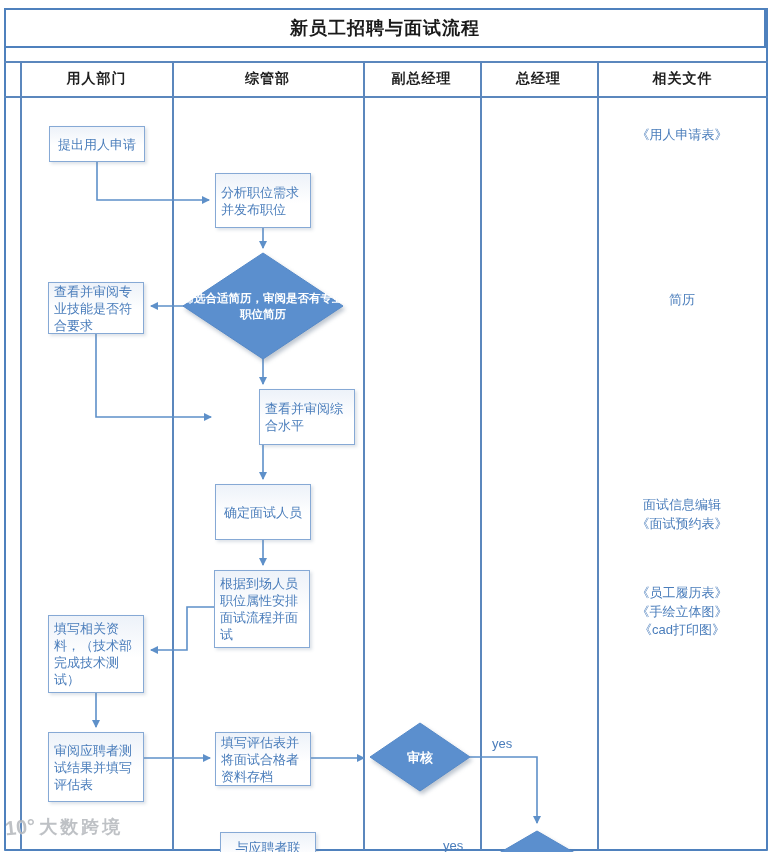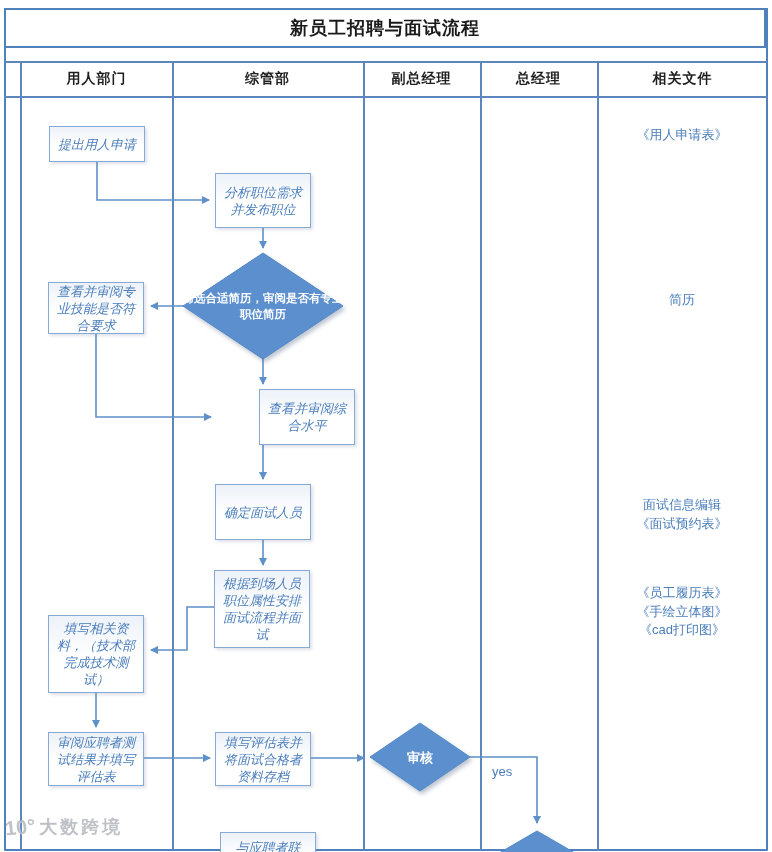--- a/index.html
+++ b/index.html
@@ -18,32 +18,32 @@
     font-size:18px;font-weight:700;color:#1a1a1a;letter-spacing:1px;z-index:2;
   }
   .lane-header{
     position:absolute;top:61px;height:36px;display:flex;align-items:center;justify-content:center;
     font-size:14px;font-weight:700;color:#1f1f1f;letter-spacing:1px;z-index:2;
   }
   .pbox{
     position:absolute;box-sizing:border-box;border:1.3px solid #86a9d5;
     background:linear-gradient(180deg,#edf2f9 0%,#ffffff 55%);
     box-shadow:2px 2px 3px rgba(120,140,165,.25);
-    display:flex;align-items:center;justify-content:center;text-align:center;
-    font-size:13px;line-height:17px;color:#4a7dbb;padding:14px 5px;z-index:4;font-style:italic;
+    display:flex;align-items:center;justify-content:center;
+    font-size:13px;line-height:17px;color:#4a7dbb;padding:14px 5px;z-index:4;
   }
   svg.overlay{position:absolute;left:0;top:0;z-index:3;}
   svg .edge{stroke:#5e90c9;stroke-width:1.6;fill:none;}
   svg .diamond{fill:#5b8fce;stroke:#5589c8;stroke-width:1;
     filter:drop-shadow(2px 3px 2px rgba(90,110,135,.4));}
   .diamond-label{
     position:absolute;text-align:center;color:#ffffff;font-weight:700;z-index:5;
     pointer-events:none;
   }
-  .edge-label{position:absolute;font-size:13px;color:#4a7dbb;z-index:5;margin-top:28px;}
+  .edge-label{position:absolute;font-size:13px;color:#4a7dbb;z-index:5;}
   .doc{
     position:absolute;width:172px;text-align:center;font-size:13px;line-height:18.5px;
     color:#4a7dbb;white-space:pre-line;z-index:4;
   }
   .watermark{
     position:absolute;left:5px;top:815px;z-index:6;display:flex;align-items:center;gap:4px;
     color:rgba(125,132,140,.5);font-weight:800;letter-spacing:3px;font-size:18px;
     text-shadow:0.5px 0.5px 0 rgba(255,255,255,.8);
   }
   .watermark .logo{font-size:20px;letter-spacing:0;transform:rotate(-6deg);}
@@ -109,21 +109,21 @@
   </div>
   <div class="pbox" style="left:215px;top:484px;width:96px;height:56px;">
     <span>确定面试人员</span>
   </div>
   <div class="pbox" style="left:214px;top:570px;width:96px;height:78px;">
     <span>根据到场人员职位属性安排面试流程并面试</span>
   </div>
   <div class="pbox" style="left:48px;top:615px;width:96px;height:78px;">
     <span>填写相关资料，（技术部完成技术测试）</span>
   </div>
-  <div class="pbox" style="left:48px;top:732px;width:96px;height:54px;">
+  <div class="pbox" style="left:48px;top:732px;width:96px;height:70px;">
     <span>审阅应聘者测试结果并填写评估表</span>
   </div>
   <div class="pbox" style="left:215px;top:732px;width:96px;height:54px;">
     <span>填写评估表并将面试合格者资料存档</span>
   </div>
   <div class="pbox" style="left:220px;top:832px;width:96px;height:44px;align-items:flex-start;padding-top:6px;">
     <span>与应聘者联</span>
   </div>
 
   <div class="diamond-label" style="left:178px;top:290px;width:170px;font-size:11.5px;line-height:16px;">筛选合适简历，审阅是否有专业职位简历</div>

